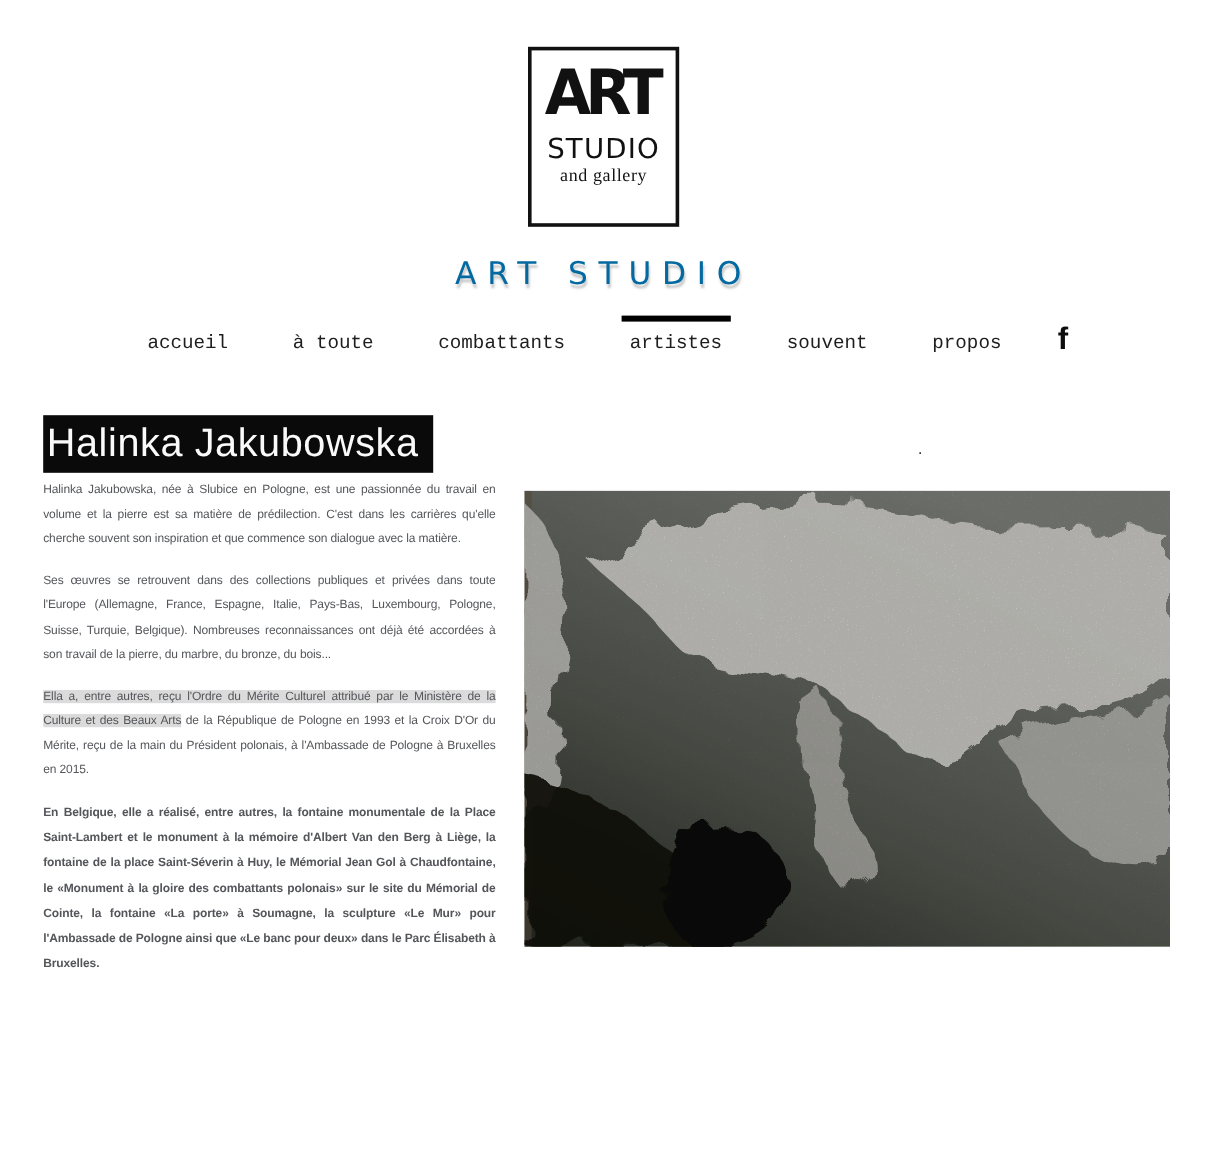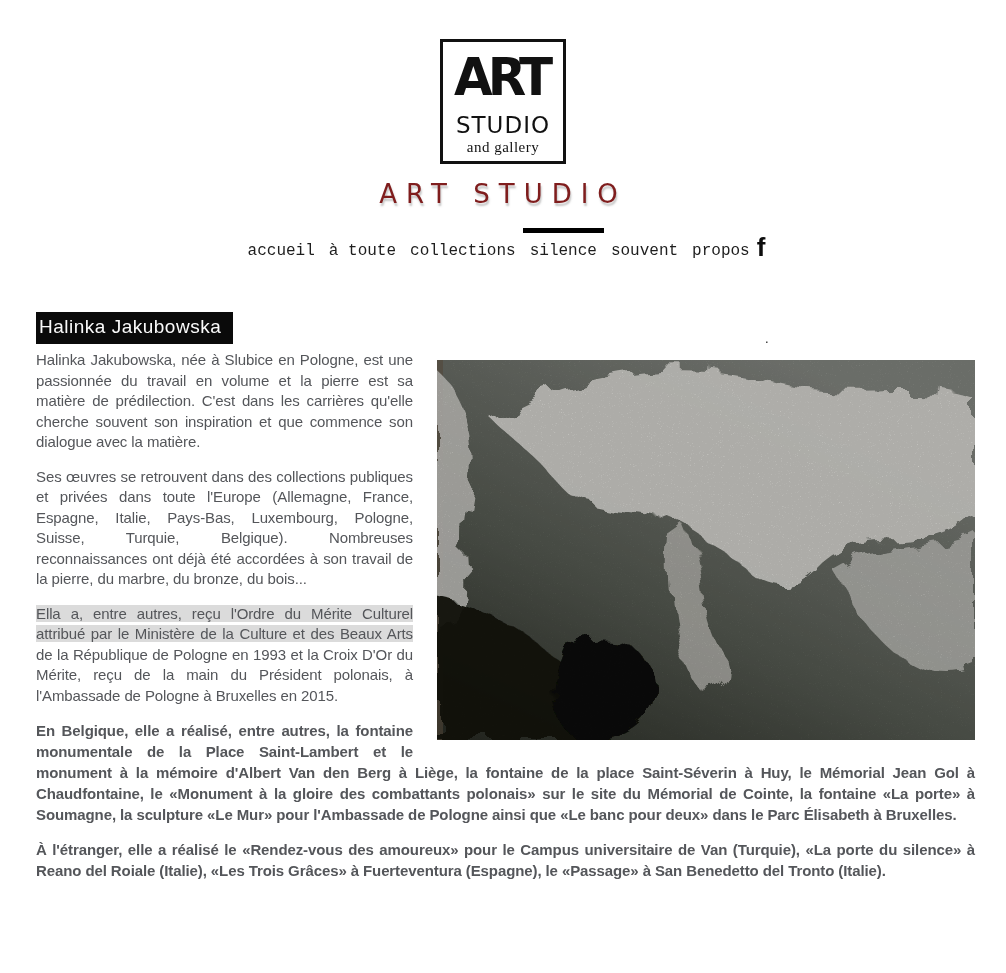--- a/index.html
+++ b/index.html
@@ -12,70 +12,70 @@
   *{box-sizing:border-box;}
   html,body{margin:0;padding:0;background:#ffffff;}
   body{
     width:1006px;height:973px;margin:0 auto;position:relative;
     font-family:"Liberation Sans",sans-serif;overflow:hidden;
   }
 
   
   .header{width:100%;text-align:center;padding-top:39px;}
   .logo-box{
-    display:inline-block;width:126px;height:125px;border:3px solid #111;
+    display:inline-block;width:126px;height:150px;border:3px solid #111;
     padding-top:10px;vertical-align:top;line-height:1;
   }
   .logo-art{
     font-family:"DejaVu Sans",sans-serif;font-size:50px;font-weight:700;
     letter-spacing:-5px;color:#111;transform:scaleY(1.04);margin-left:-4px;
   }
   .logo-studio{
     font-family:"DejaVu Sans",sans-serif;font-size:23px;font-weight:400;
     letter-spacing:1px;color:#111;margin-top:12px;
   }
   .logo-sub{
     font-family:Liberation Serif, serif;font-size:15px;font-weight:400;
     letter-spacing:0.5px;color:#111;margin-top:3px;
   }
-  .site-title{margin-top:10px;line-height:40px;
-    font-family:"DejaVu Sans",sans-serif;color:#7f1d1d;
+  .site-title{margin-top:20px;line-height:40px;
+    font-family:"DejaVu Sans",sans-serif;color:#0369a1;
     text-shadow:1px 3px 2px rgba(150,150,150,0.55);
   }
   .site-title .t1{font-size:26px;letter-spacing:9px;font-weight:500;}
   .site-title .t2{font-size:26px;letter-spacing:13px;font-weight:500;}
 
   
   .nav{
     margin-top:14px;display:flex;justify-content:center;align-items:flex-start;
-    font-family:"Liberation Mono",monospace;font-size:16px;color:#1e1e1e;text-align:center;
+    gap:40px;font-family:"Liberation Mono",monospace;font-size:16px;color:#1e1e1e;text-align:center;
   }
   .nav-item{
     display:inline-block;padding:9px 7px 0 7px;border-top:5px solid transparent;
     cursor:pointer;white-space:nowrap;
   }
   .nav-item.active{border-top:5px solid var(--accent);}
   .fb{
     font-family:"Liberation Sans",sans-serif;font-weight:700;font-size:26px;
     color:#0d0d0d;padding-top:6px;cursor:pointer;line-height:1;
   }
 
   
   .page{position:relative;padding:0 31px 0 36px;}
   h1.artist{
-    margin:57px 0 0 0;font-size:19px;font-weight:400;line-height:1;
+    margin:57px 0 0 0;font-size:33px;font-weight:400;line-height:1;
   }
   h1.artist .hl{
     background:var(--heading-bg);color:var(--heading-text);
     padding:4px 12px 7px 3px;letter-spacing:0.5px;
   }
   .stray-dot{
     position:absolute;top:14px;left:765px;font-size:13px;color:#1a1a1a;
   }
-  .article{color:var(--body-text);font-size:15px;
+  .article{color:var(--body-text);font-size:10px;
     line-height:20.5px;letter-spacing:-0.1px;}
   .article p{margin:14px 0 14px 0;text-align:justify;}
   .article p.wide{line-height:21px;font-weight:bold;}
   .article .highlight{background:var(--highlight-bg);}
   figure.artwork{
     float:right;width:538px;height:380px;margin:10px 0 8px 24px;padding:0;
   }
   figure.artwork svg{display:block;width:100%;height:100%;}
 </style>
 </head>
@@ -86,22 +86,22 @@
     <div class="logo-art">ART</div>
     <div class="logo-studio">STUDIO</div>
     <div class="logo-sub">and gallery</div>
   </div>
   <div class="site-title">
     <div class="t1">ART STUDIO</div>
   </div>
   <nav class="nav">
     <span class="nav-item">accueil</span>
     <span class="nav-item">à toute</span>
-    <span class="nav-item">collections</span>
-    <span class="nav-item active">silence</span>
+    <span class="nav-item">combattants</span>
+    <span class="nav-item active">artistes</span>
     <span class="nav-item">souvent</span>
     <span class="nav-item">propos</span>
     <span class="fb">f</span>
   </nav>
 </div>
 
 <div class="page">
   <h1 class="artist"><span class="hl">Halinka Jakubowska</span></h1>
   <span class="stray-dot">.</span>
 
@@ -132,15 +132,14 @@
         <path d="M0,238 C62,250 122,292 152,332 C172,362 162,380 150,380 L0,380 Z" fill="#161911" filter="url(#rough)" opacity="0.95"></path>
         <path d="M128,288 C180,268 217,290 217,326 C217,362 186,380 150,380 C118,380 108,330 128,288 Z" fill="#0a0c08" filter="url(#rough)"></path>
         <rect width="538" height="380" filter="url(#grain)" opacity="0.24"></rect>
       </svg>
     </figure>
 
     <p>Halinka Jakubowska, née à Slubice en Pologne, est une passionnée du travail en volume et la pierre est sa matière de prédilection. C'est dans les carrières qu'elle cherche souvent son inspiration et que commence son dialogue avec la matière.</p>
     <p>Ses œuvres se retrouvent dans des collections publiques et privées dans toute l'Europe (Allemagne, France, Espagne, Italie, Pays-Bas, Luxembourg, Pologne, Suisse, Turquie, Belgique). Nombreuses reconnaissances ont déjà été accordées à son travail de la pierre, du marbre, du bronze, du bois...</p>
     <p><span class="highlight">Ella a, entre autres, reçu l'Ordre du Mérite Culturel attribué par le Ministère de la Culture et des Beaux Arts</span><span> de la République de Pologne en 1993 et la Croix D'Or du Mérite, reçu de la main du Président polonais, à l'Ambassade de Pologne à Bruxelles en 2015.</span></p>
     <p class="wide">En Belgique, elle a réalisé, entre autres, la fontaine monumentale de la Place Saint-Lambert et le monument à la mémoire d'Albert Van den Berg à Liège, la fontaine de la place Saint-Séverin à Huy, le Mémorial Jean Gol à Chaudfontaine, le «Monument à la gloire des combattants polonais» sur le site du Mémorial de Cointe, la fontaine «La porte» à Soumagne, la sculpture «Le Mur» pour l'Ambassade de Pologne ainsi que «Le banc pour deux» dans le Parc Élisabeth à Bruxelles.</p>
-    <p class="wide">À l'étranger, elle a réalisé le «Rendez-vous des amoureux» pour le Campus universitaire de Van (Turquie), «La porte du silence» à Reano del Roiale (Italie), «Les Trois Grâces» à Fuerteventura (Espagne), le «Passage» à San Benedetto del Tronto (Italie).</p>
   </div>
 </div>
 
 </body></html>

